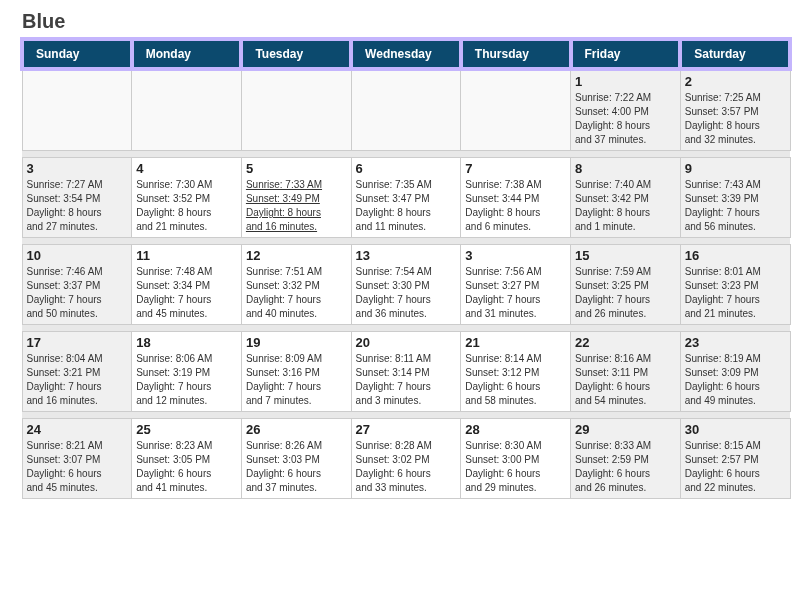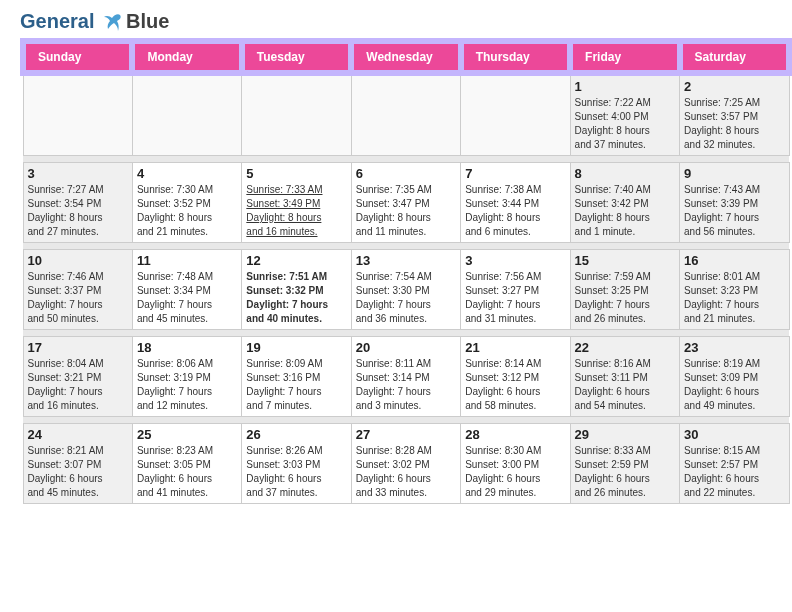--- a/index.html
+++ b/index.html
@@ -9,27 +9,27 @@
     .logo { display: flex; align-items: center; }
     
     .title-section { text-align: right; }
     .month-year { font-size: 32px; font-weight: bold; color: #333; }
     .location { font-size: 15px; color: #555; }
     
     .calendar { width: 100%; border-collapse: collapse; margin: 0 10px; }
     .calendar-wrapper { padding: 0 10px 10px 10px; }
     
     .calendar th {
-      background: #ec4899;
+      background: #0c4a6e;
       color: white;
       font-size: 12px;
       font-weight: bold;
       padding: 6px 12px;
       text-align: left;
-      border: 6px solid #c4b5fd;
+      border: 4px solid #c4b5fd;
     }
     
     .calendar td {
       border: 1px solid #ccc;
       vertical-align: top;
       padding: 3px 4px;
       width: 14.28%;
       min-height: 80px;
       font-size: 10px;
       color: #333;
@@ -44,26 +44,20 @@
     
     .row-spacer td { height: 4px; background: #e8e8e8; border: none; }
   </style>
 </head>
 <body>
 
 <div class="header">
   <div class="logo">
     <div>
       <div style="display:flex; align-items:center;">
-        <div style="font-size:20px; font-weight:bold; line-height:1.1;">
-          <span style="color:#2c5f8a;">General</span>
-          <svg width="22" height="20" viewBox="0 0 22 20" style="vertical-align:middle; margin-left:2px;">
-            <path d="M18 2 C16 0 12 2 10 5 C8 3 4 2 2 4 C5 4 7 6 8 8 C6 10 5 13 6 16 C8 13 10 11 12 10 C14 12 16 14 16 18 C17 15 17 11 15 8 C17 7 20 5 18 2Z" fill="#4a9fd4"></path>
-          </svg>
-        </div>
         <div style="font-size:20px; font-weight:bold; color:#404040; line-height:1.1; margin-left:2px;">Blue</div>
       </div>
     </div>
   </div>
   <div class="title-section">
     <div class="month-year"></div>
     <div class="location"></div>
   </div>
 </div>
 
@@ -181,21 +175,21 @@
           </td>
           <td>
             <span class="day-number">11</span>
             <div class="day-info" style="white-space: pre-line;">Sunrise: 7:48 AM
 Sunset: 3:34 PM
 Daylight: 7 hours
 and 45 minutes.</div>
           </td>
           <td>
             <span class="day-number">12</span>
-            <div class="day-info" style="white-space: pre-line; font-weight: bold;">Sunrise: 7:51 AM
+            <div class="day-info" style="white-space: pre-line;">Sunrise: 7:51 AM
 Sunset: 3:32 PM
 Daylight: 7 hours
 and 40 minutes.</div>
           </td>
           <td>
             <span class="day-number">13</span>
             <div class="day-info" style="white-space: pre-line;">Sunrise: 7:54 AM
 Sunset: 3:30 PM
 Daylight: 7 hours
 and 36 minutes.</div>

